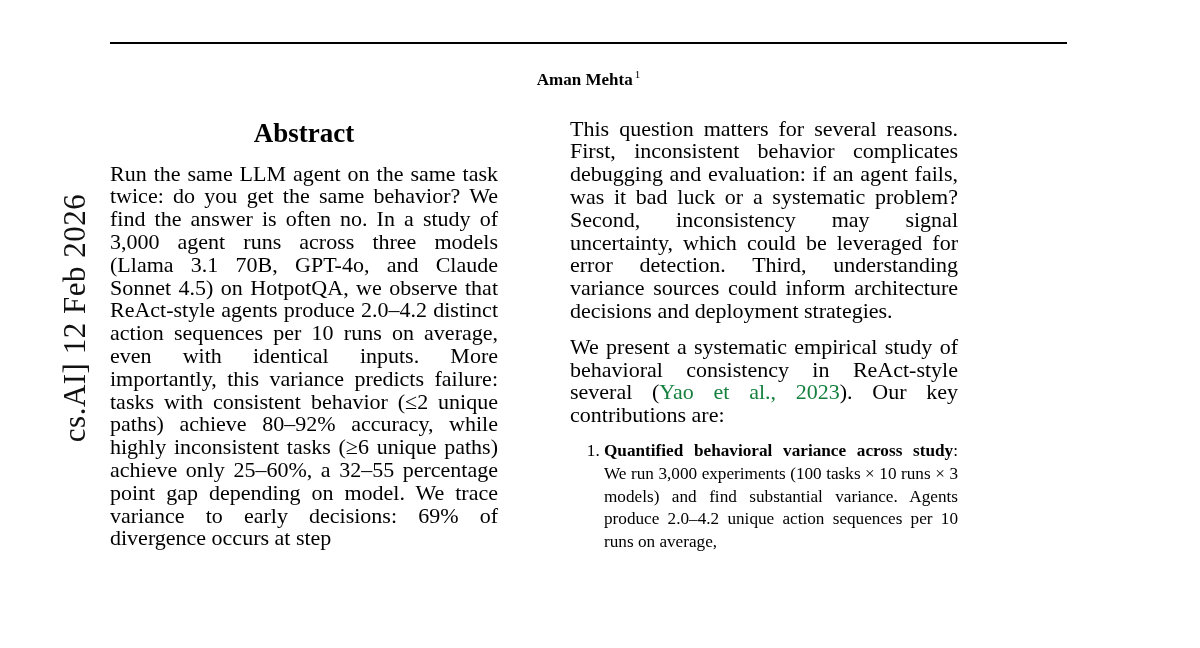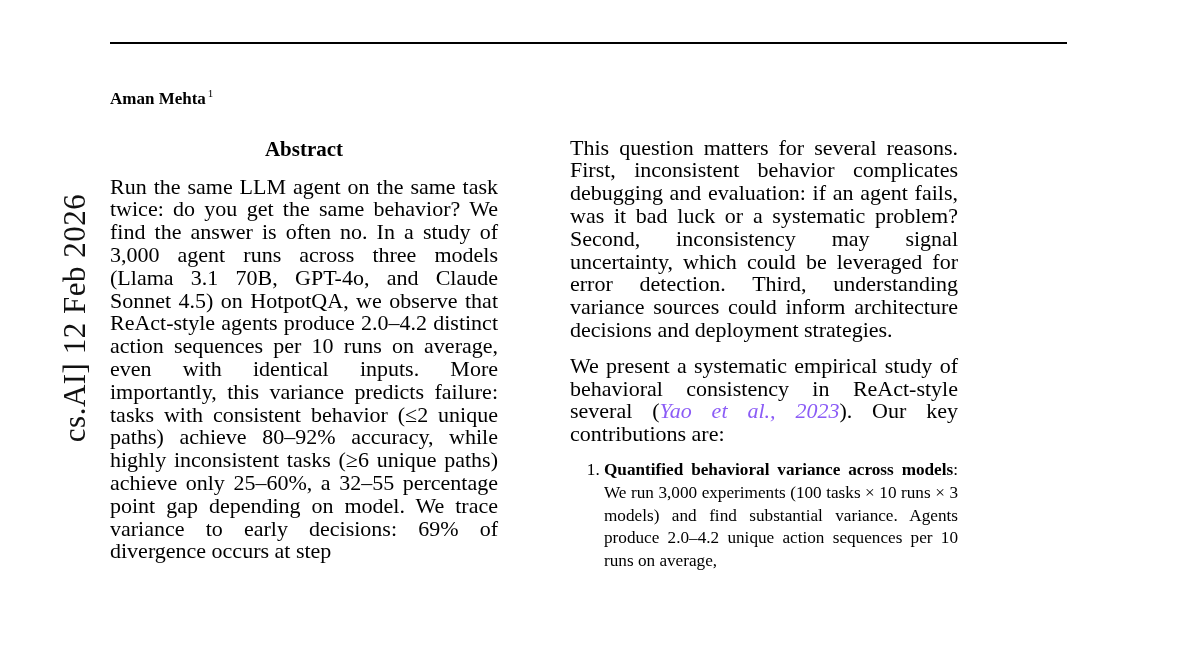--- a/index.html
+++ b/index.html
@@ -63,22 +63,22 @@
   }
   .title-line {
     font-size: 25.5px;
     font-weight: bold;
     line-height: 36px;
     letter-spacing: 0.1px;
   }
 
   .authors {
     width: 957px;
-    text-align: left;
-    margin-top: 43px;
+    text-align: center;
+    margin-top: 24px;
     font-size: 17px;
     font-weight: bold;
   }
   .authors sup {
     font-size: 11px;
     font-weight: normal;
     vertical-align: super;
     margin-left: 2px;
   }
 
@@ -87,38 +87,37 @@
     width: 957px;
     margin-top: 28px;
     gap: 72px;
   }
   .col {
     width: 388px;
   }
 
   .abstract-heading {
     text-align: center;
-    font-size: 21px;
+    font-size: 27px;
     font-weight: bold;
     margin-bottom: 14px;
   }
 
   p.body {
     margin: 0 0 13px 0;
     font-size: 22px;
     line-height: 22.8px;
     text-align: justify;
     text-justify: inter-word;
     hyphens: auto;
   }
 
   a.cite {
-    color: #8b5cf6;
+    color: #15803d;
     text-decoration: none;
-    font-style: italic;
   }
 
   ol.contrib {
     margin: 0;
     padding-left: 34px;
     font-size: 17.2px;
     line-height: 22.8px;
   }
   ol.contrib li {
     margin-bottom: 10px;
@@ -151,18 +150,18 @@
 
     <div class="col">
       <div class="abstract-heading">Abstract</div>
       <p class="body">Run the same LLM agent on the same task twice: do you get the same behavior? We find the answer is often no. In a study of 3,000 agent runs across three models (Llama 3.1 70B, GPT-4o, and Claude Sonnet 4.5) on HotpotQA, we observe that ReAct-style agents produce 2.0–4.2 distinct action sequences per 10 runs on average, even with identical inputs. More importantly, this variance predicts failure: tasks with consistent behavior (≤2 unique paths) achieve 80–92% accuracy, while highly inconsistent tasks (≥6 unique paths) achieve only 25–60%, a 32–55 percentage point gap depending on model. We trace variance to early decisions: 69% of divergence occurs at step</p>
     </div>
 
     <div class="col">
       <p class="body">This question matters for several reasons. First, inconsistent behavior complicates debugging and evaluation: if an agent fails, was it bad luck or a systematic problem? Second, inconsistency may signal uncertainty, which could be leveraged for error detection. Third, understanding variance sources could inform architecture decisions and deployment strategies.</p>
       <p class="body"><span>We present a systematic empirical study of behavioral consistency in ReAct-style several (</span><a class="cite" href="#">Yao et al., 2023</a><span>). Our key contributions are:</span></p>
       <ol class="contrib">
-        <li><span class="bold">Quantified behavioral variance across models</span><span>: We run 3,000 experiments (100 tasks × 10 runs × 3 models) and find substantial variance. Agents produce 2.0–4.2 unique action sequences per 10 runs on average,</span></li>
+        <li><span class="bold">Quantified behavioral variance across study</span><span>: We run 3,000 experiments (100 tasks × 10 runs × 3 models) and find substantial variance. Agents produce 2.0–4.2 unique action sequences per 10 runs on average,</span></li>
       </ol>
     </div>
 
   </div>
 </div>
 
 </body></html>

